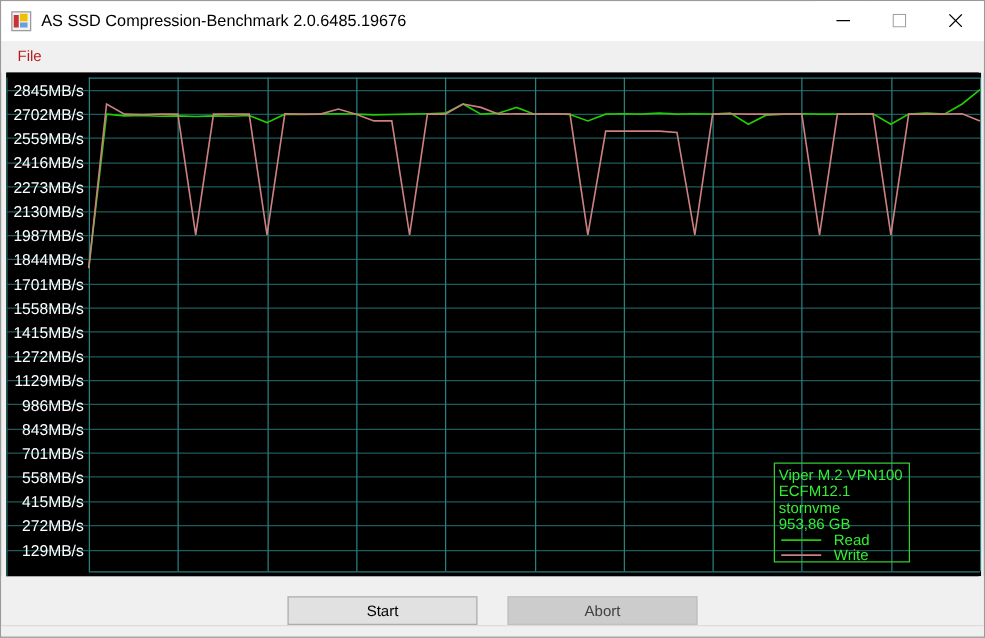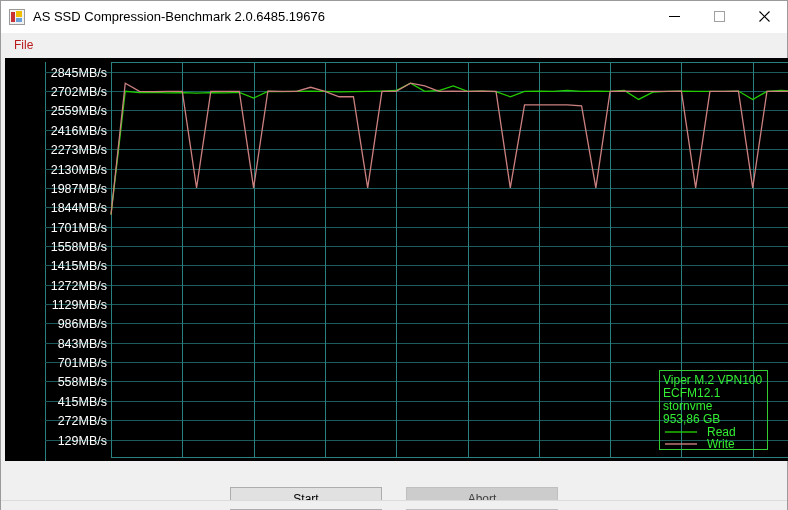--- a/index.html
+++ b/index.html
@@ -49,28 +49,27 @@
   .menu-item{
     font-size:12px;color:#b91c1c;padding:3px 8px;margin-left:5px;
   }
   
   .chart-wrap{
     margin:0 4px;
     flex:0 0 403px;
     position:relative;
     background:#000000;
     box-sizing:border-box;
-    padding-left:40px;
   }
   .chart-svg{display:block;width:780px;height:403px;}
   
   .btn-row{
     flex:1 1 auto;
     display:flex;align-items:flex-start;justify-content:center;
-    padding-top:26px;gap:24px;
+    padding-top:16px;gap:24px;
     background:#f0f0f0;
   }
   .btn{
     width:152px;height:23px;
     font-size:12px;
     display:flex;align-items:center;justify-content:center;
     box-sizing:border-box;
   }
   .btn.enabled{
     background:#e1e1e1;border:1px solid #adadad;color:#000;

